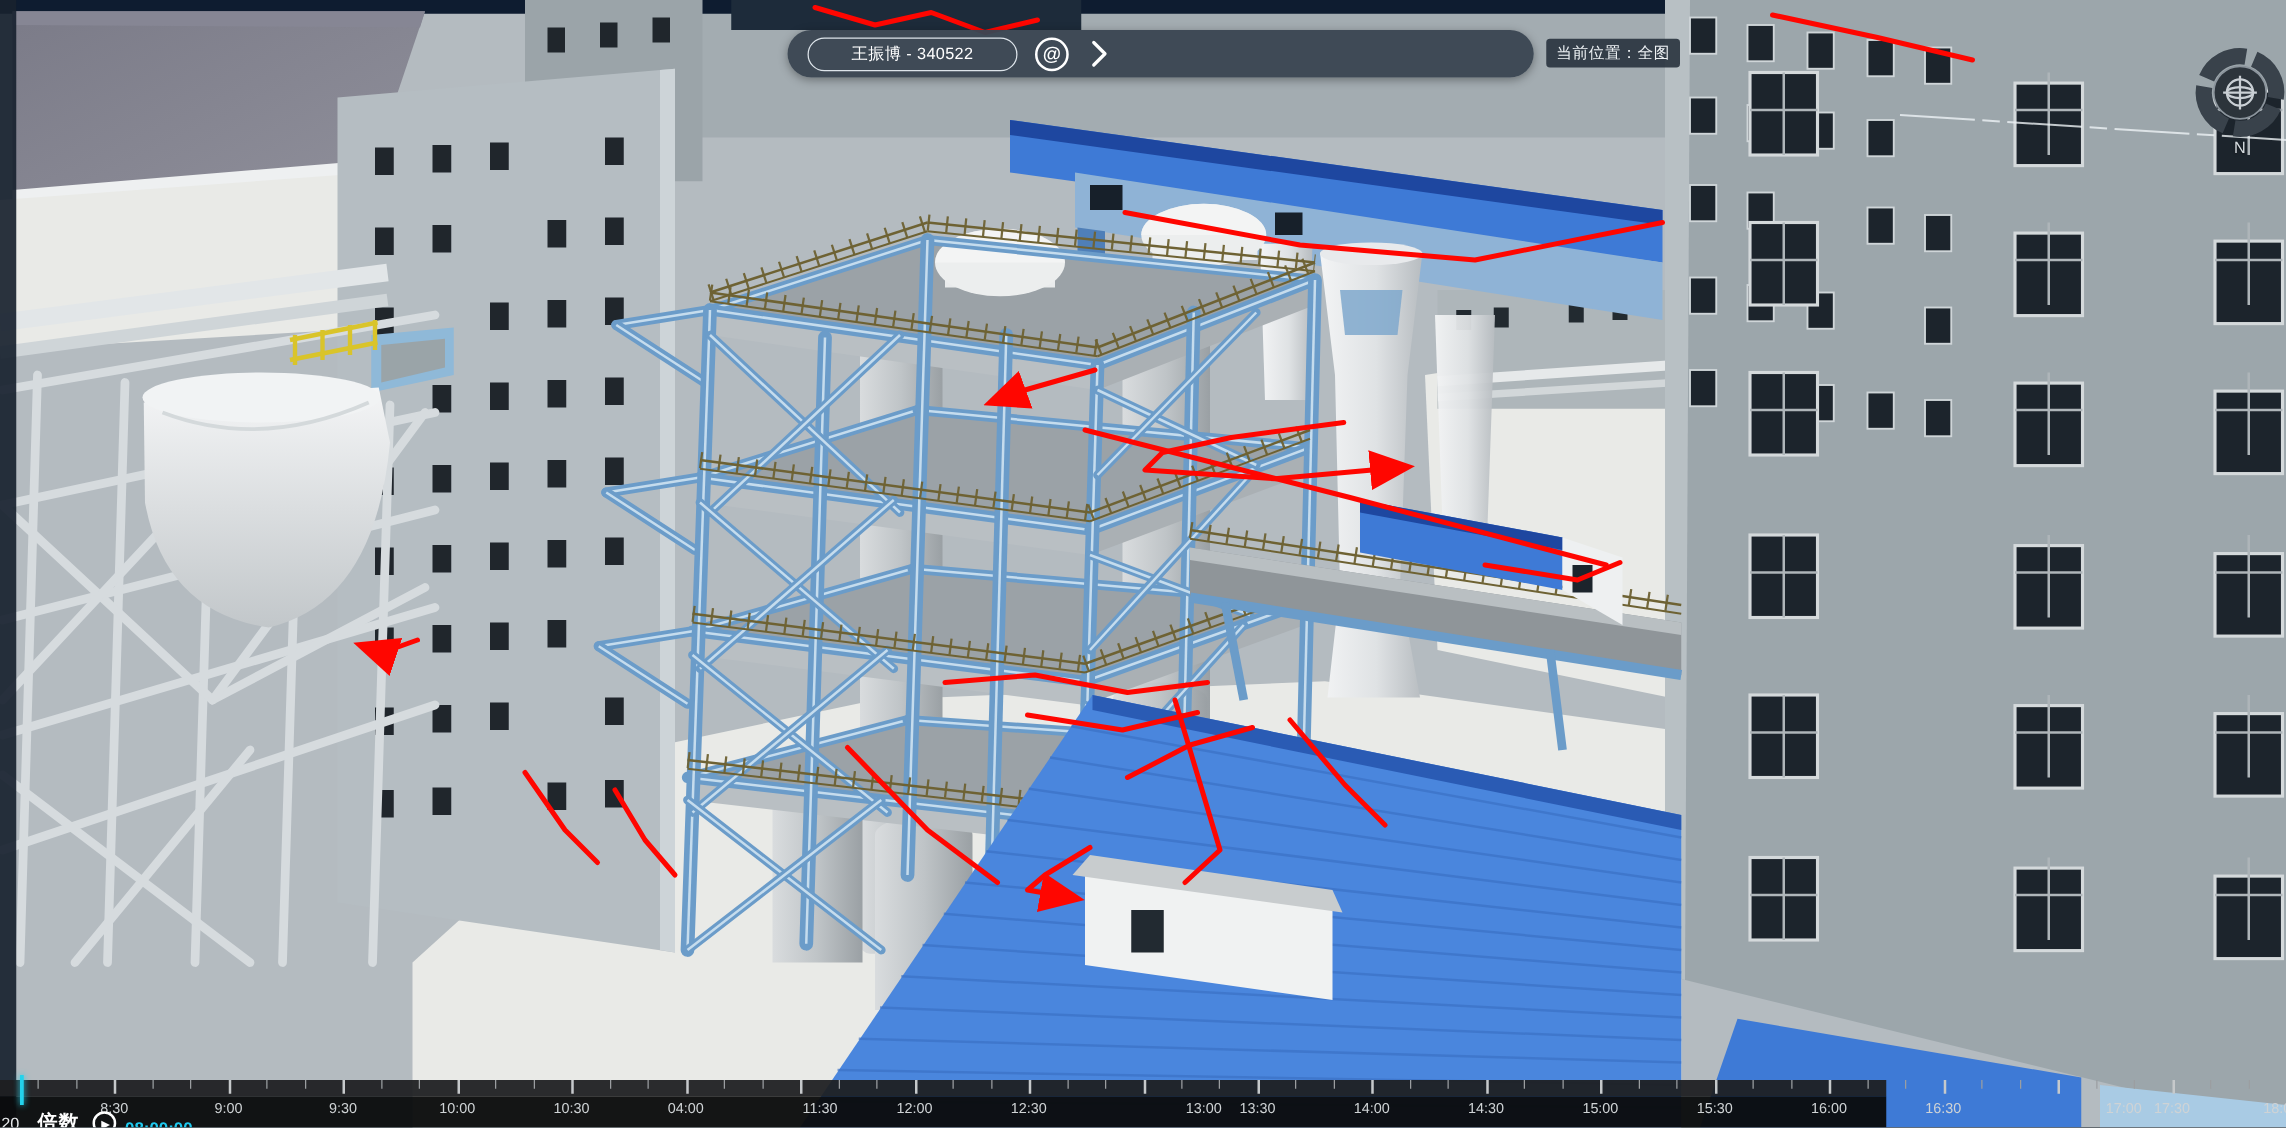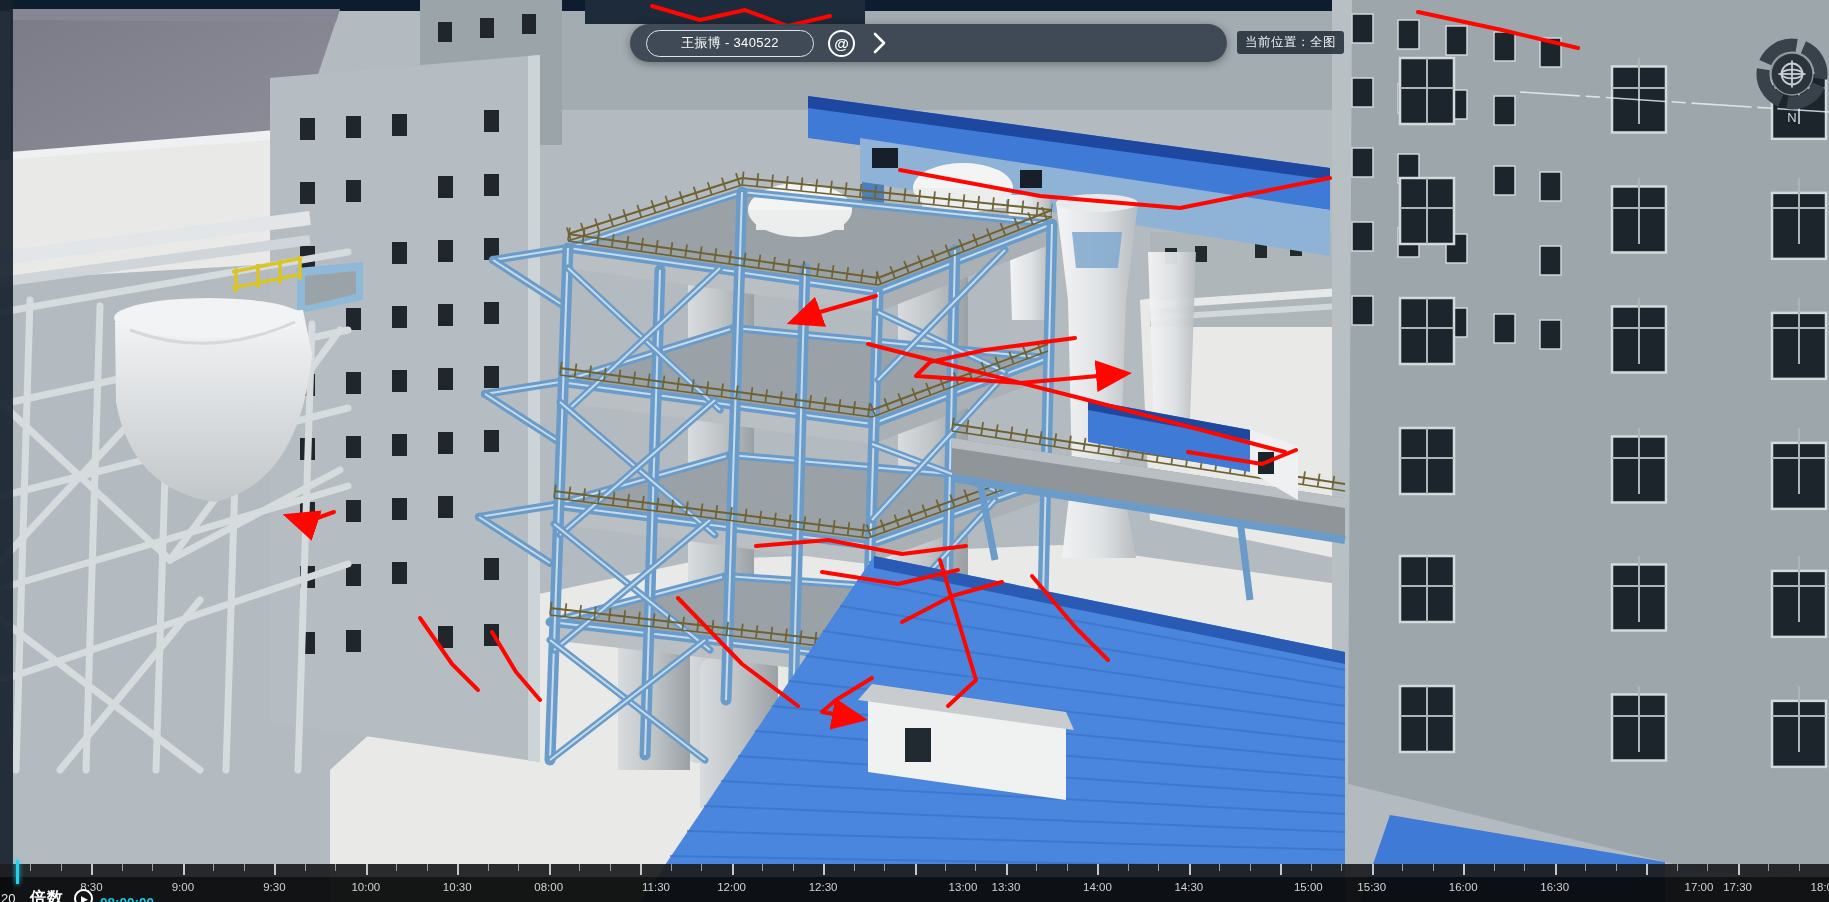--- a/index.html
+++ b/index.html
@@ -37,21 +37,21 @@
     background:rgba(36,47,58,.88);color:#eef2f5;font-size:12.5px;
     padding:3px 8px;border-radius:3px;letter-spacing:.5px;
   }
   
   .compass{position:absolute;left:1752px;top:36px;width:80px;height:92px;z-index:30;cursor:pointer;}
   .compass .north{
     position:absolute;left:0;right:0;top:74px;text-align:center;
     color:#d6dce0;font-size:13px;text-shadow:0 1px 2px rgba(0,0,0,.5);
   }
   
-  .timeline{position:absolute;left:0;bottom:0;width:1829px;height:38px;z-index:25;}
+  .timeline{position:absolute;left:0;bottom:0;width:1509px;height:38px;z-index:25;}
   .tl-track{position:absolute;left:0;top:0;width:100%;height:13px;background:rgba(30,31,33,.94);cursor:pointer;}
   .tl-labels{position:absolute;left:0;top:13px;width:100%;height:25px;background:rgba(10,11,12,.96);}
   .tl-tick{position:absolute;top:0;background:#9b9ea1;width:1px;}
   .tl-tick.major{background:#c6c9cb;width:2px;}
   .tl-label{position:absolute;top:4px;transform:translateX(-50%);color:#cfd3d5;font-size:11.5px;white-space:nowrap;}
   .playhead{position:absolute;left:16px;top:-4px;width:3px;height:24px;background:#23d2ec;box-shadow:0 0 5px #23d2ec;cursor:ew-resize;}
   .pb-fragment{position:absolute;left:1px;bottom:-4px;color:#e8eaec;font-size:13px;}
   .pb-speed{position:absolute;left:30px;bottom:-7px;color:#fff;font-size:16px;font-weight:bold;letter-spacing:1px;}
   .pb-play{
     position:absolute;left:74px;bottom:-6px;width:19px;height:19px;border:2px solid #fff;border-radius:50%;
@@ -659,29 +659,29 @@
         <div class="tl-tick major" style="left: 1737.55px; height: 11px;"></div>
         <div class="tl-tick" style="left: 1768.03px; height: 7px;"></div>
         <div class="tl-tick" style="left: 1798.52px; height: 7px;"></div>
       </div>
     <div class="tl-labels" id="tl-labels">
         <div class="tl-label" style="left: 91.45px;">8:30</div>
         <div class="tl-label" style="left: 182.9px;">9:00</div>
         <div class="tl-label" style="left: 274.35px;">9:30</div>
         <div class="tl-label" style="left: 365.8px;">10:00</div>
         <div class="tl-label" style="left: 457.25px;">10:30</div>
-        <div class="tl-label" style="left: 548.7px;">08:00</div>
+        <div class="tl-label" style="left: 548.7px;">04:00</div>
         <div class="tl-label" style="left: 656px;">11:30</div>
         <div class="tl-label" style="left: 731.6px;">12:00</div>
         <div class="tl-label" style="left: 823.05px;">12:30</div>
         <div class="tl-label" style="left: 963px;">13:00</div>
         <div class="tl-label" style="left: 1005.95px;">13:30</div>
         <div class="tl-label" style="left: 1097.4px;">14:00</div>
         <div class="tl-label" style="left: 1188.85px;">14:30</div>
-        <div class="tl-label" style="left: 1280.3px; margin-left: 28px;">15:00</div>
+        <div class="tl-label" style="left: 1280.3px;">15:00</div>
         <div class="tl-label" style="left: 1371.75px;">15:30</div>
         <div class="tl-label" style="left: 1463.2px;">16:00</div>
         <div class="tl-label" style="left: 1554.65px;">16:30</div>
         <div class="tl-label" style="left: 1664px; margin-left: 35px;">17:00</div>
         <div class="tl-label" style="left: 1737.55px;">17:30</div>
         <div class="tl-label" style="left: 1825px;">18:00</div>
       </div>
     <div class="playhead"></div>
     <div class="pb-fragment">20</div>
     <div class="pb-speed">倍数</div>

